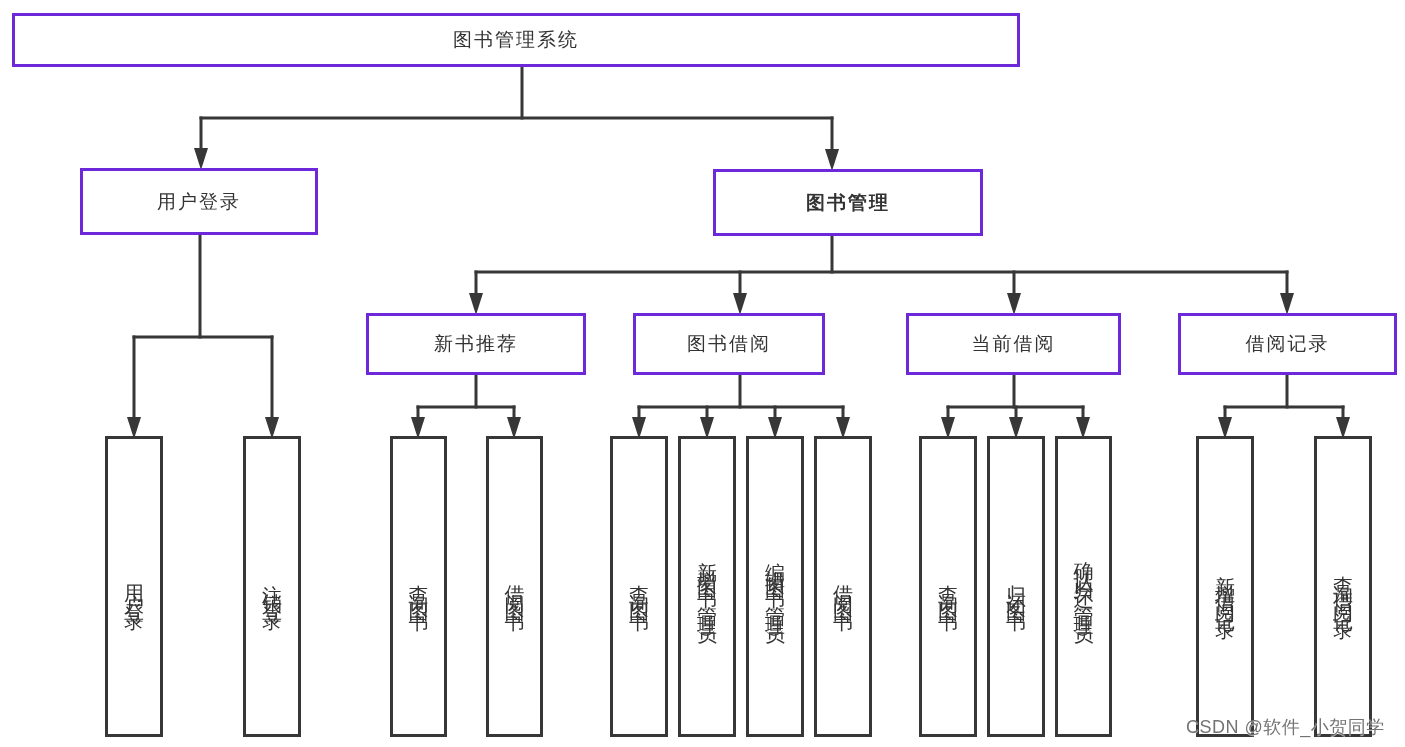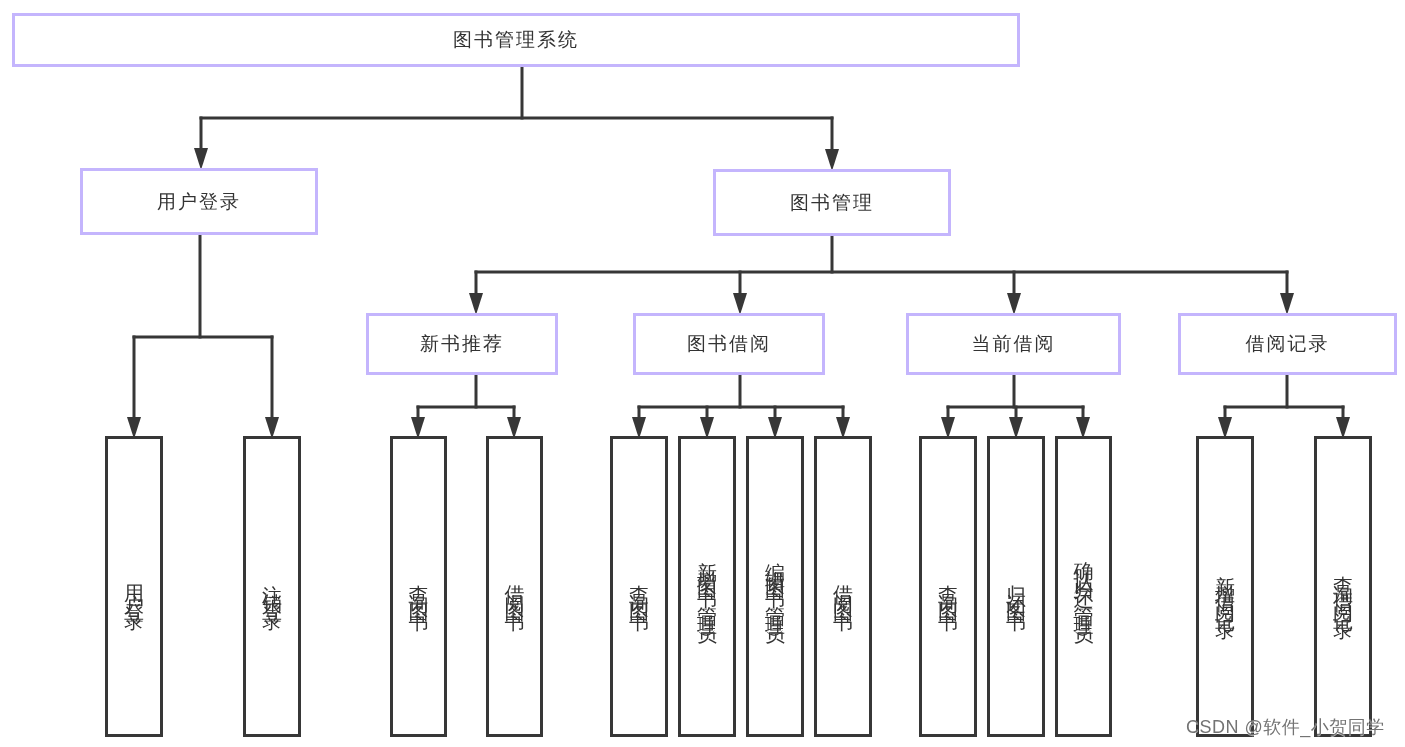--- a/index.html
+++ b/index.html
@@ -2,38 +2,38 @@
 <html><head>
 <meta charset="utf-8">
 <style>
   html,body{margin:0;padding:0;background:#fff;}
   #stage{
     position:relative;width:1405px;height:747px;background:#ffffff;overflow:hidden;
     font-family:"Liberation Sans","DejaVu Sans",sans-serif;color:#333333;
   }
   #wires{position:absolute;left:0;top:0;width:1405px;height:747px;z-index:1;}
   .hbox{
-    position:absolute;box-sizing:border-box;border:3px solid #c4b5fd;background:#ffffff;
+    position:absolute;box-sizing:border-box;border:3px solid #6d28d9;background:#ffffff;
     display:flex;align-items:center;justify-content:center;z-index:2;
     font-size:19px;letter-spacing:2px;color:#333333;white-space:nowrap;
   }
   .leaf{
     position:absolute;box-sizing:border-box;border:3px solid #373737;background:#ffffff;
     display:flex;align-items:center;justify-content:center;z-index:2;
     top:436px;height:301px;
   }
   .vtext{
     writing-mode:vertical-rl;text-orientation:mixed;
     font-size:20px;letter-spacing:9px;line-height:1.05;color:#333333;
   }
   
   #root-box{left:12px;top:13px;width:1008px;height:54px;}
   #user-login-box{left:80px;top:168px;width:238px;height:67px;}
-  #book-mgmt-box{left:713px;top:169px;width:238px;height:67px;}
-  #new-rec-box{left:366px;top:313px;width:192px;height:62px;}
+  #book-mgmt-box{left:713px;top:169px;width:270px;height:67px;font-weight:bold;}
+  #new-rec-box{left:366px;top:313px;width:220px;height:62px;}
   #book-borrow-box{left:633px;top:313px;width:192px;height:62px;}
   #cur-borrow-box{left:906px;top:313px;width:215px;height:62px;}
   #borrow-rec-box{left:1178px;top:313px;width:219px;height:62px;}
   #leaf-1{left:105px;width:58px;}
   #leaf-2{left:243px;width:58px;}
   #leaf-3{left:390px;width:57px;}
   #leaf-4{left:486px;width:57px;}
   #leaf-5{left:610px;width:58px;}
   #leaf-6{left:678px;width:58px;}
   #leaf-7{left:746px;width:58px;}

